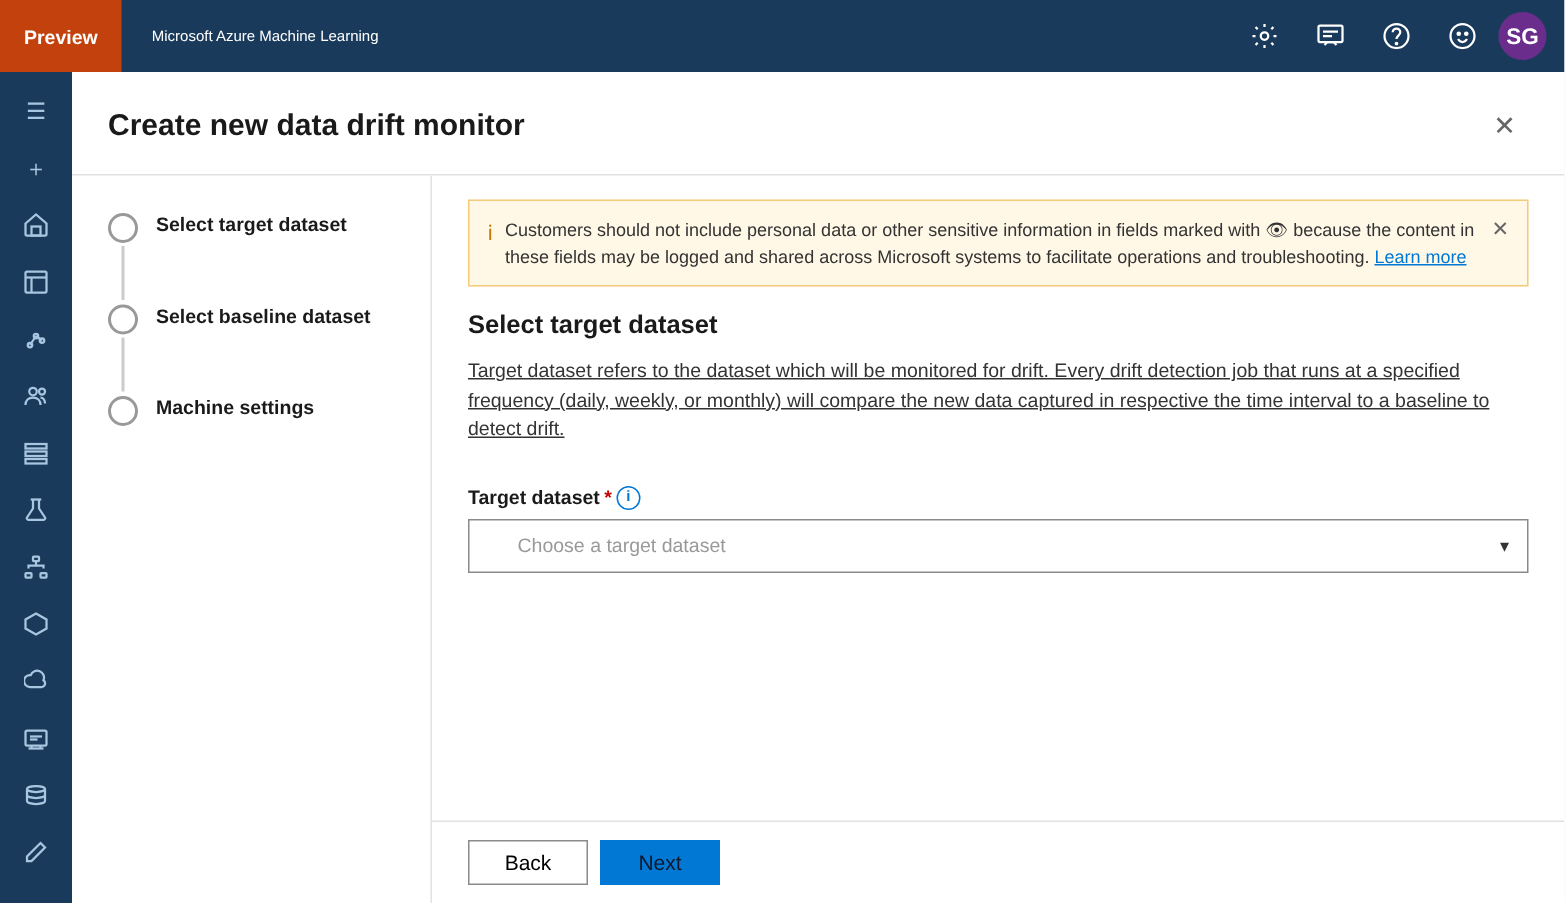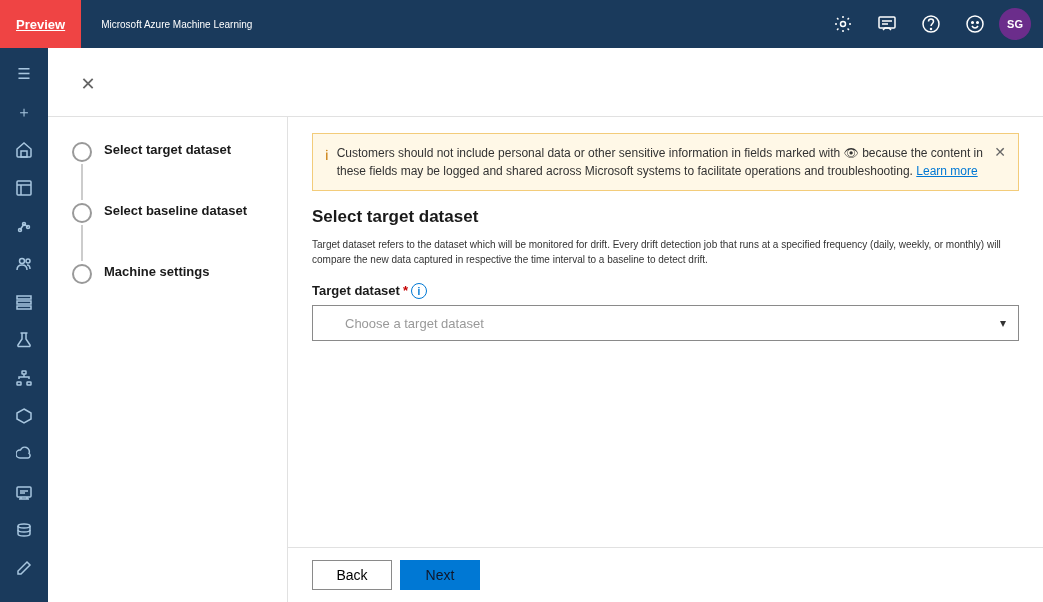--- a/index.html
+++ b/index.html
@@ -4,37 +4,37 @@
   <style>
     * { box-sizing: border-box; margin: 0; padding: 0; }
     body { font-family: 'Segoe UI', Arial, sans-serif; font-size: 13px; background: #f3f2f1; width: 1043px; height: 602px; overflow: hidden; }
 
     
     .topbar {
       display: flex; align-items: center; height: 48px;
       background: #1a3a5c; color: white;
     }
     .topbar-preview {
-      background: #ef4444; color: white; padding: 0 16px;
-      height: 100%; display: flex; align-items: center; font-size: 13px; font-weight: 600; text-decoration: underline;
+      background: #c2410c; color: white; padding: 0 16px;
+      height: 100%; display: flex; align-items: center; font-size: 13px; font-weight: 600;
     }
     .topbar-title {
       flex: 1; padding-left: 20px; font-size: 10px; font-weight: 400; color: white;
     }
     .topbar-icons {
       display: flex; align-items: center; gap: 4px; padding-right: 12px;
     }
     .topbar-icon-btn {
       width: 40px; height: 40px; display: flex; align-items: center; justify-content: center;
       cursor: pointer; color: white; font-size: 16px; border-radius: 2px;
     }
     .avatar-circle {
       width: 32px; height: 32px; border-radius: 50%; background: #6b2d8b;
       display: flex; align-items: center; justify-content: center;
-      color: white; font-size: 11px; font-weight: 600;
+      color: white; font-size: 15px; font-weight: 600;
     }
 
     
     .main-layout { display: flex; height: calc(602px - 48px); }
 
     
     .sidebar {
       width: 48px; background: #1a3a5c; display: flex; flex-direction: column;
       align-items: center; padding-top: 8px; gap: 2px;
     }
@@ -92,21 +92,21 @@
     }
     .warning-icon { color: #c77700; font-size: 14px; flex-shrink: 0; margin-top: 1px; }
     .warning-text { flex: 1; line-height: 1.5; }
     .warning-link { color: #0078d4; text-decoration: underline; cursor: pointer; }
     .warning-close {
       cursor: pointer; color: #666; font-size: 14px; flex-shrink: 0;
     }
 
     
     .section-title { font-size: 17px; font-weight: 600; color: #1a1a1a; margin-bottom: 10px; }
-    .section-desc { font-size: 10px; color: #333; line-height: 1.5; margin-bottom: 16px; }
+    .section-desc { font-size: 13px; color: #333; line-height: 1.5; margin-bottom: 28px; text-decoration: underline; }
 
     
     .field-label {
       font-size: 13px; font-weight: 600; color: #1a1a1a;
       margin-bottom: 6px; display: flex; align-items: flex-start; gap: 3px;
     }
     .required-star { color: #c50000; }
     .info-icon {
       width: 16px; height: 16px; border-radius: 50%;
       border: 1.5px solid #0078d4; color: #0078d4;
@@ -260,20 +260,21 @@
     <div class="sidebar-btn">
       <svg width="16" height="16" viewBox="0 0 16 16" fill="none" stroke="currentColor" stroke-width="1.5">
         <path d="M11 2l3 3L5 14H2v-3z"></path>
       </svg>
     </div>
   </div>
 
   <div class="content-area">
 
     <div class="dialog-header">
+      <div class="dialog-title">Create new data drift monitor</div>
       <div class="close-btn">✕</div>
     </div>
 
     <div class="dialog-body">
 
       <div class="steps-panel">
         <div class="step-item">
           <div class="step-circle"></div>
           <div class="step-label">Select target dataset</div>
         </div>

